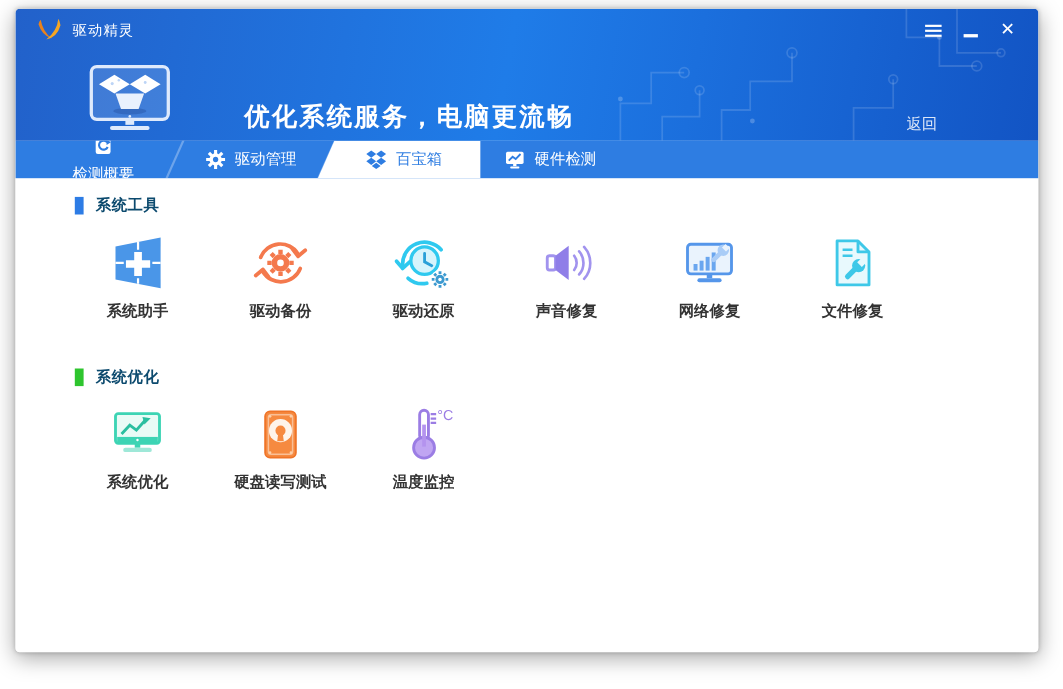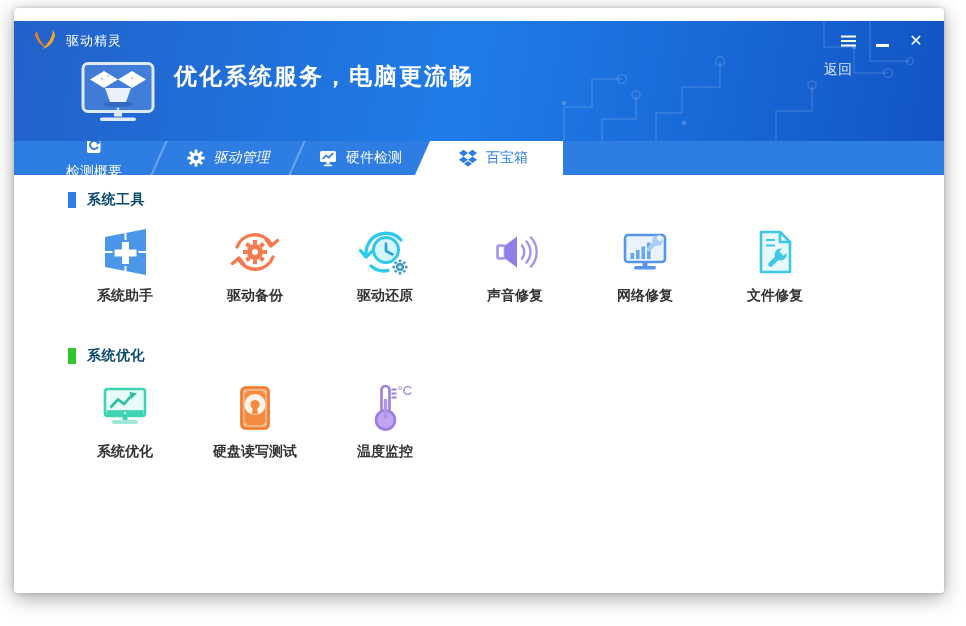--- a/index.html
+++ b/index.html
@@ -9,34 +9,34 @@
     position:absolute; left:14px; top:8px; width:930px; height:585px;
     border-radius:4px; overflow:hidden; background:#fff;
     box-shadow:0 5px 20px rgba(0,0,0,0.35), 0 0 4px rgba(0,0,0,0.18);
   }
   
   .header {
     height:120px; position:relative;
     background:linear-gradient(100deg,#2261ca 0%,#1f7ce8 48%,#1b6fdd 66%,#1254c4 100%);
   }
   .circuit { position:absolute; right:0; top:0; height:120px; pointer-events:none; }
-  .titlebar { position:relative; height:40px; display:flex; align-items:center; padding:0 14px 0 16px; z-index:2;margin-top:13px; }
+  .titlebar { position:relative; height:40px; display:flex; align-items:center; padding:0 14px 0 16px; z-index:2; }
   .app-title { color:#fff; font-size:13px; margin-left:8px; letter-spacing:1px; }
   .win-controls { margin-left:auto; display:flex; align-items:center; gap:6px; }
   .ctrl { width:28px; height:26px; display:flex; align-items:center; justify-content:center; cursor:pointer; color:#fff; }
   .menu-bars { width:15px; height:2px; background:#fff; box-shadow:0 -4.5px 0 #fff, 0 4.5px 0 #fff; }
   .min-bar { width:13px; height:2.4px; background:#fff; margin-top:9px; }
   .close-x { font-size:16px; font-weight:bold; line-height:1; }
-  .banner-row { position:relative; display:flex; align-items:flex-start; height:74px; padding:0 0 0 66px; z-index:2; }
+  .banner-row { position:relative; display:flex; align-items:flex-end; height:74px; padding:0 0 0 66px; z-index:2;gap:48px; }
   .headline { color:#fff; font-size:23px; font-weight:bold; letter-spacing:2px; margin-left:16px; }
   .back-link { margin-left:auto; margin-right:92px; color:rgba(255,255,255,0.85); font-size:14px; cursor:pointer; }
   
   .tabbar { height:34px; background:#2e7de2; display:flex; align-items:stretch; padding-left:16px; position:relative; overflow:hidden; }
   .tab { display:flex; align-items:center; justify-content:center; gap:8px; color:#fff; font-size:14px; cursor:pointer; }
-  .tab-1 { width:128px;flex-direction:column; } .tab-2 { width:136px;font-style:italic; } .tab-3 { width:126px; }
+  .tab-1 { width:128px;flex-direction:column; } .tab-2 { width:136px; } .tab-3 { width:126px; }
   .tab.active {
     width:148px; margin-left:-8px; background:#fff; color:#2e7de2;
     clip-path:polygon(15px 0, 100% 0, 100% 100%, 0 100%);
     padding-left:8px;
   }
   .tab-sep { width:1.5px; height:44px; background:rgba(255,255,255,0.30); transform:rotate(24deg); margin-top:-5px; }
   .tab-ico { display:flex; }
   
   .content { background:#fff; height:431px; }
   .section-header { display:flex; align-items:center; margin:0 0 0 54px; padding-top:16px; }
@@ -142,45 +142,45 @@
               <line x1="3.9" y1="16.1" x2="6.5" y2="13.5"></line>
                 <line x1="13.5" y1="6.5" x2="16.1" y2="3.9"></line>
             </g>
             <circle cx="10" cy="10" r="5.6" fill="#fff"></circle>
             <circle cx="10" cy="10" r="2.4" fill="#2e7de2"></circle>
           </svg>
         </span>
         <span>驱动管理</span>
       </div>
       <div class="tab-sep"></div>
-      <div class="tab tab-3">
-        <span class="tab-ico">
-          <svg width="20" height="20" viewBox="0 0 20 20">
-            <rect x="2" y="3" width="16" height="11" rx="1.5" fill="#fff"></rect>
-            <polyline points="4.5,11 8,7.5 10.8,9.6 15.2,5" stroke="#2e7de2" stroke-width="1.7" fill="none"></polyline>
-            <rect x="8.5" y="14" width="3" height="2" fill="#fff"></rect>
-            <rect x="5.8" y="16.4" width="8.4" height="1.8" rx="0.9" fill="#fff"></rect>
-          </svg>
-        </span>
-        <span>硬件检测</span>
-      </div>
       <div class="tab active">
         <span class="tab-ico">
           <svg width="20" height="20" viewBox="0 0 20 20">
             <g fill="#2e7de2">
               <polygon points="5.5,1.8 10,5.1 5.5,8.4 1,5.1"></polygon>
               <polygon points="14.5,1.8 19,5.1 14.5,8.4 10,5.1"></polygon>
               <polygon points="5.5,8.4 10,11.7 5.5,15 1,11.7"></polygon>
               <polygon points="14.5,8.4 19,11.7 14.5,15 10,11.7"></polygon>
               <polygon points="10,13 14,15.8 10,18.6 6,15.8"></polygon>
             </g>
           </svg>
         </span>
         <span>百宝箱</span>
       </div>
+      <div class="tab tab-3">
+        <span class="tab-ico">
+          <svg width="20" height="20" viewBox="0 0 20 20">
+            <rect x="2" y="3" width="16" height="11" rx="1.5" fill="#fff"></rect>
+            <polyline points="4.5,11 8,7.5 10.8,9.6 15.2,5" stroke="#2e7de2" stroke-width="1.7" fill="none"></polyline>
+            <rect x="8.5" y="14" width="3" height="2" fill="#fff"></rect>
+            <rect x="5.8" y="16.4" width="8.4" height="1.8" rx="0.9" fill="#fff"></rect>
+          </svg>
+        </span>
+        <span>硬件检测</span>
+      </div>
     </div>
 
     <div class="content">
 
       <div class="section-header">
         <span class="marker marker-blue"></span>
         <span class="section-title">系统工具</span>
       </div>
       <div class="grid">
 

